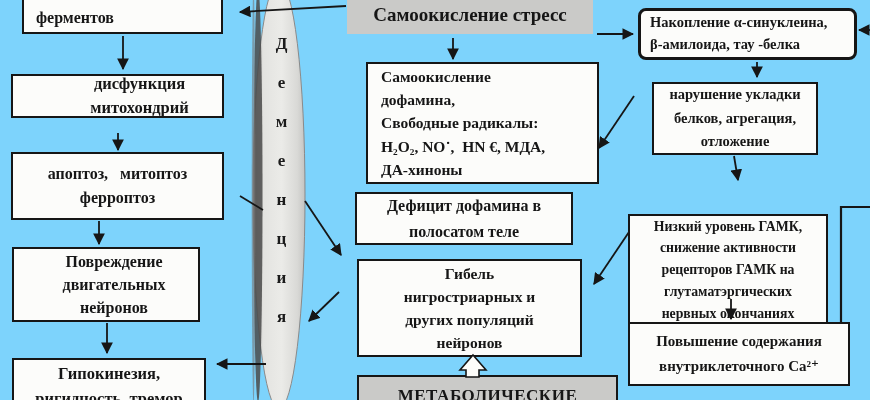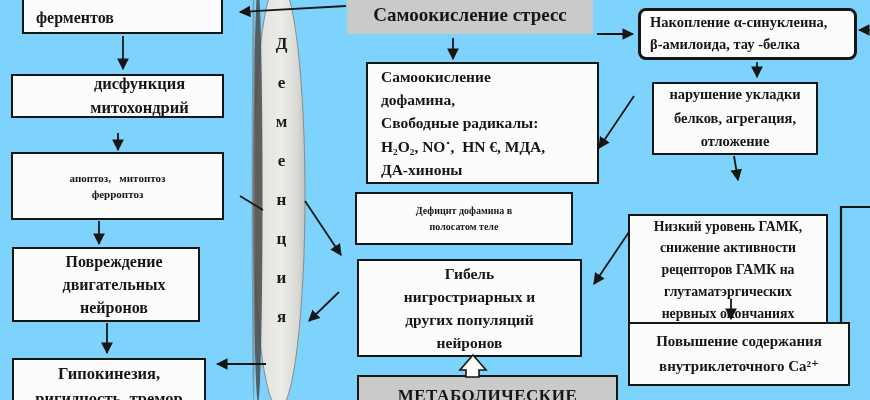--- a/index.html
+++ b/index.html
@@ -71,21 +71,21 @@
 
   <div class="box left-al" style="left:22px;top:-16px;width:201px;height:50px;align-items:flex-end;padding:0 0 5px 12px;font-size:16px;">
     <span>ферментов</span>
   </div>
 
   <div class="box" style="left:11px;top:74px;width:213px;height:44px;font-size:16.5px;line-height:1.45;padding-left:44px;">
     <span>дисфункция
 митохондрий</span>
   </div>
 
-  <div class="box" style="left:11px;top:152px;width:213px;height:68px;font-size:11px;line-height:1.5;">
+  <div class="box" style="left:11px;top:152px;width:213px;height:68px;font-size:16px;line-height:1.5;">
     <span>апоптоз,&nbsp;&nbsp;&nbsp;митоптоз
 ферроптоз</span>
   </div>
 
   <div class="box" style="left:12px;top:247px;width:188px;height:75px;font-size:16px;line-height:1.45;padding-left:16px;">
     <span>Повреждение
 двигательных
 нейронов</span>
   </div>
 
@@ -99,21 +99,21 @@
   </div>
 
   <div class="box left-al" style="left:346px;top:62px;width:233px;height:122px;padding-left:13px;font-size:15.5px;line-height:1.5;margin-left:20px;">
     <span>Самоокисление
 дофамина,
 Свободные радикалы:
 H₂O₂, NO˙,&nbsp; HN €, МДА,
 ДА-хиноны</span>
   </div>
 
-  <div class="box" style="left:355px;top:192px;width:218px;height:53px;font-size:10px;line-height:1.6;">
+  <div class="box" style="left:355px;top:192px;width:218px;height:53px;font-size:16px;line-height:1.6;">
     <span>Дефицит дофамина в
 полосатом теле</span>
   </div>
 
   <div class="box" style="left:357px;top:259px;width:225px;height:98px;font-size:15.5px;line-height:1.5;">
     <span>Гибель
 нигростриарных и
 других популяций
 нейронов</span>
   </div>

